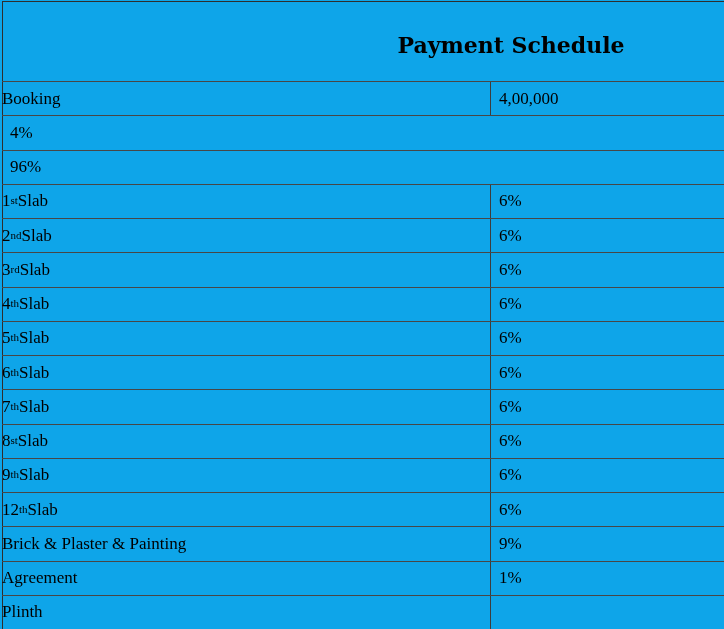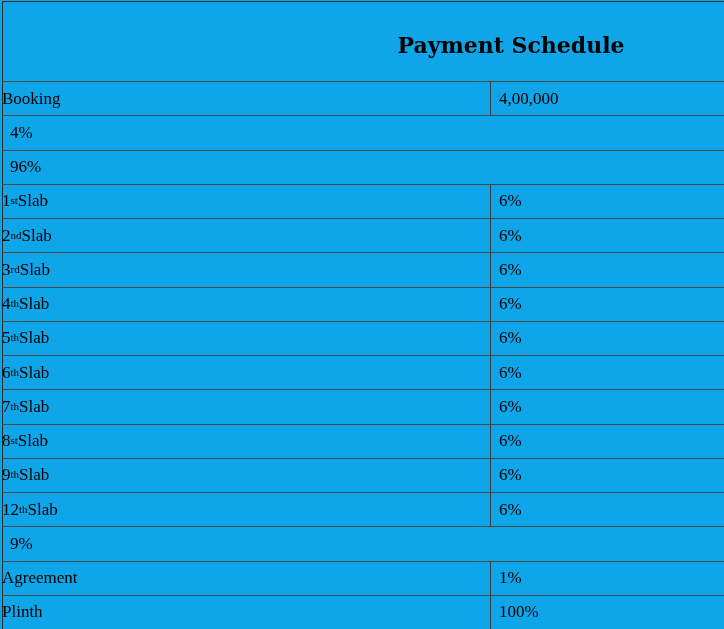--- a/index.html
+++ b/index.html
@@ -177,32 +177,35 @@
   <div class="row">
     <div class="cell label">
           <span class="lp">12</span>
           <sup class="ls">th</sup>
           <span class="lx"> Slab</span>
         </div>
     <div class="cell value">6%</div>
   </div>
 
   <div class="row">
+    <div class="cell label">
+          <span class="lp">Brick &amp; Plaster &amp; Painting</span>
+          <span class="lx"></span>
+        </div>
     <div class="cell value">9%</div>
   </div>
 
   <div class="row">
     <div class="cell label">
           <span class="lp">Agreement</span>
           <span class="lx"></span>
         </div>
     <div class="cell value">1%</div>
   </div>
 
   <div class="row">
     <div class="cell label">
           <span class="lp">Plinth</span>
           <span class="lx"></span>
         </div>
-    <div class="cell value">100%</div>
   </div>
 </div>
 </div>
 
 </body></html>

